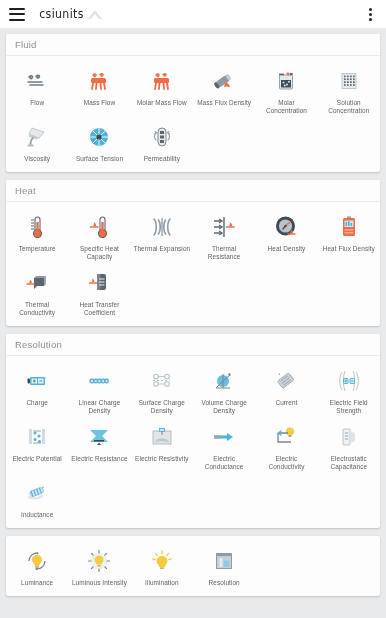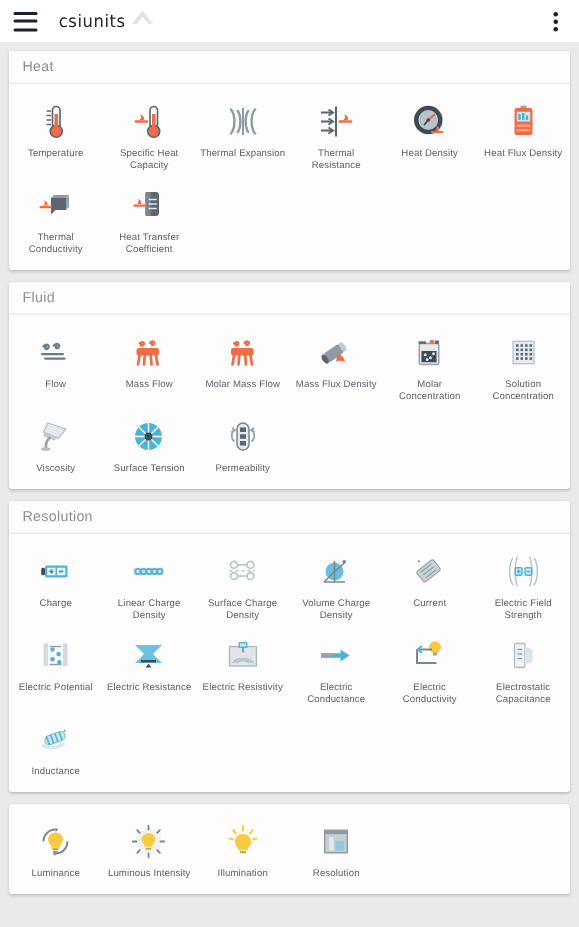--- a/index.html
+++ b/index.html
@@ -14,21 +14,21 @@
   
   .appbar {
     height: 28px; min-height: 28px;
     background: #ffffff;
     display: flex; align-items: center;
     padding: 0 9px;
     position: relative; z-index: 5;
   }
   .hamburger { width: 16px; height: 13px; display: flex; flex-direction: column; justify-content: space-between; cursor: pointer; }
   .hamburger span { display: block; height: 2px; background: #1d1f2b; border-radius: 1px; }
-  .brand { display: flex; margin-left: 13px; gap: 3px; }
+  .brand { display: flex; align-items: center; margin-left: 13px; gap: 3px; }
   .brand-text {
     font-size: 11.5px; letter-spacing: .4px; color: #23252f;
     font-family: "DejaVu Sans", sans-serif; font-weight: 500;
     transform: scaleX(.95);
   }
   .brand-logo { width: 15px; height: 9px; position: relative; }
   .brand-logo:before {
     content: ""; position: absolute; left: 0; bottom: 0;
     width: 0; height: 0;
     border-left: 7.5px solid transparent; border-right: 7.5px solid transparent;
@@ -90,156 +90,20 @@
       <div class="brand-logo"></div>
     </div>
     <div class="overflow">
       <i></i>
         <i></i>
         <i></i>
     </div>
   </div>
 
   <div class="scroll">
-
-    <div class="card">
-      <div class="card-header">
-        <span>Heat</span>
-      </div>
-      <div class="grid">
-
-        <div class="tile">
-          <div class="glyph">
-            <svg width="26" height="26" viewBox="0 0 26 26">
-              <rect x="11" y="3" width="5" height="15" rx="2.5" fill="#fff" stroke="#5b6670" stroke-width="1.1"></rect>
-              <circle cx="13.5" cy="19.5" r="4" fill="#ef6c45" stroke="#5b6670" stroke-width="1.1"></circle>
-              <rect x="12.3" y="8" width="2.4" height="10" fill="#ef6c45"></rect>
-              <g stroke="#5b6670" stroke-width="1">
-                  <line x1="7" y1="6" x2="10" y2="6"></line>
-                  <line x1="7" y1="9" x2="10" y2="9"></line>
-                  <line x1="7" y1="12" x2="10" y2="12"></line>
-                  <line x1="7" y1="15" x2="10" y2="15"></line>
-                </g>
-            </svg>
-          </div>
-          <div class="lbl">Temperature</div>
-        </div>
-
-        <div class="tile">
-          <div class="glyph">
-            <svg width="26" height="26" viewBox="0 0 26 26">
-              <rect x="14" y="3" width="5" height="15" rx="2.5" fill="#fff" stroke="#5b6670" stroke-width="1.1"></rect>
-              <circle cx="16.5" cy="19.5" r="4" fill="#ef6c45" stroke="#5b6670" stroke-width="1.1"></circle>
-              <rect x="15.3" y="8" width="2.4" height="10" fill="#ef6c45"></rect>
-              <path d="M7 12c1.6-1.6 1-3 .4-4 2.4 1 3.2 3 2.4 4z" fill="#ef6c45"></path>
-              <path d="M4.5 13h7.5" stroke="#ef6c45" stroke-width="1.6" stroke-linecap="round"></path>
-            </svg>
-          </div>
-          <div class="lbl">Specific Heat Capacity</div>
-        </div>
-
-        <div class="tile">
-          <div class="glyph">
-            <svg width="26" height="26" viewBox="0 0 26 26">
-              <g fill="none" stroke="#8e9aa4" stroke-width="1.6" stroke-linecap="round">
-                <path d="M5 5c3 3.4 3 12.6 0 16"></path>
-                <path d="M9.5 6c2.3 3 2.3 11 0 14"></path>
-                <path d="M21 5c-3 3.4-3 12.6 0 16"></path>
-                <path d="M16.5 6c-2.3 3-2.3 11 0 14"></path>
-              </g>
-              <line x1="13" y1="4" x2="13" y2="22" stroke="#8e9aa4" stroke-width="1.3"></line>
-            </svg>
-          </div>
-          <div class="lbl">Thermal Expansion</div>
-        </div>
-
-        <div class="tile">
-          <div class="glyph">
-            <svg width="26" height="26" viewBox="0 0 26 26">
-              <path d="M13 3v20" stroke="#5b6670" stroke-width="1.4"></path>
-              <g stroke="#5b6670" stroke-width="1.3" fill="none">
-                <path d="M3 7h8"></path>
-                  <path d="M3 13h8"></path>
-                  <path d="M3 19h8"></path>
-                <path d="M8 5l3 2-3 2"></path>
-                  <path d="M8 11l3 2-3 2"></path>
-                  <path d="M8 17l3 2-3 2"></path>
-              </g>
-              <path d="M18 12c1.6-1.6 1-3 .4-4 2.4 1 3.2 3 2.4 4z" fill="#ef6c45"></path>
-              <path d="M15.5 13h7.5" stroke="#ef6c45" stroke-width="1.6" stroke-linecap="round"></path>
-            </svg>
-          </div>
-          <div class="lbl">Thermal Resistance</div>
-        </div>
-
-        <div class="tile">
-          <div class="glyph">
-            <svg width="26" height="26" viewBox="0 0 26 26">
-              <circle cx="12.5" cy="12" r="9.5" fill="#3f4a54"></circle>
-              <circle cx="12.5" cy="12" r="6.6" fill="#b9c2c9"></circle>
-              <path d="M12.5 12l4-3.5" stroke="#ef6c45" stroke-width="1.5" stroke-linecap="round"></path>
-              <path d="M12.5 12l-2.5 3" stroke="#3f4a54" stroke-width="1.3" stroke-linecap="round"></path>
-              <circle cx="12.5" cy="12" r="1.2" fill="#3f4a54"></circle>
-              <path d="M17 19c1.5-1.4 1-2.7.5-3.6 2.2.9 2.9 2.7 2.2 3.6z" fill="#ef6c45"></path>
-              <path d="M15 20h7" stroke="#ef6c45" stroke-width="1.4" stroke-linecap="round"></path>
-            </svg>
-          </div>
-          <div class="lbl">Heat Density</div>
-        </div>
-
-        <div class="tile">
-          <div class="glyph">
-            <svg width="26" height="26" viewBox="0 0 26 26">
-              <rect x="7" y="4" width="12" height="18" rx="1.5" fill="#ef6c45"></rect>
-              <rect x="8.5" y="6.5" width="9" height="6.5" fill="#cfe6f2"></rect>
-              <g fill="#4eb3d8">
-                  <rect x="9.5" y="8" width="1.6" height="4"></rect>
-                  <rect x="12" y="7.2" width="1.6" height="4.8"></rect>
-                  <rect x="14.5" y="9" width="1.6" height="3"></rect>
-                </g>
-              <rect x="8.5" y="15" width="9" height="1.6" fill="#f6a48b"></rect>
-              <rect x="8.5" y="18" width="9" height="1.6" fill="#f6a48b"></rect>
-              <rect x="11" y="2.4" width="4" height="1.6" fill="#9aa3ab"></rect>
-            </svg>
-          </div>
-          <div class="lbl">Heat Flux Density</div>
-        </div>
-
-        <div class="tile">
-          <div class="glyph">
-            <svg width="26" height="26" viewBox="0 0 26 26">
-              <path d="M10 8h10v8H13l-3 3z" fill="#5b6670"></path>
-              <path d="M10 8l2-2h10l-2 2z" fill="#8e9aa4"></path>
-              <path d="M20 8l2-2v8l-2 2z" fill="#9aa3ab"></path>
-              <path d="M5 13c1.4-1.4 .9-2.6 .4-3.5 2.1.9 2.8 2.6 2.1 3.5z" fill="#ef6c45"></path>
-              <path d="M3 14h7" stroke="#ef6c45" stroke-width="1.5" stroke-linecap="round"></path>
-            </svg>
-          </div>
-          <div class="lbl">Thermal Conductivity</div>
-        </div>
-
-        <div class="tile">
-          <div class="glyph">
-            <svg width="26" height="26" viewBox="0 0 26 26">
-              <rect x="11" y="4" width="9" height="16" rx="2" fill="#5b6670"></rect>
-              <rect x="11" y="4" width="3.5" height="16" fill="#7b858e"></rect>
-              <g stroke="#e6eaec" stroke-width="1.1">
-                  <line x1="13" y1="9" x2="18.5" y2="9"></line>
-                  <line x1="13" y1="12" x2="18.5" y2="12"></line>
-                  <line x1="13" y1="15" x2="18.5" y2="15"></line>
-                </g>
-              <path d="M5.5 12c1.4-1.4 .9-2.6 .4-3.5 2.1.9 2.8 2.6 2.1 3.5z" fill="#ef6c45"></path>
-              <path d="M3.5 13h7" stroke="#ef6c45" stroke-width="1.5" stroke-linecap="round"></path>
-            </svg>
-          </div>
-          <div class="lbl">Heat Transfer Coefficient</div>
-        </div>
-
-      </div>
-    </div>
 
     <div class="card">
       <div class="card-header">
         <span>Fluid</span>
       </div>
       <div class="grid">
 
         <div class="tile">
           <div class="glyph">
             <svg width="26" height="26" viewBox="0 0 26 26">
@@ -398,20 +262,156 @@
             </svg>
           </div>
           <div class="lbl">Permeability</div>
         </div>
 
       </div>
     </div>
 
     <div class="card">
       <div class="card-header">
+        <span>Heat</span>
+      </div>
+      <div class="grid">
+
+        <div class="tile">
+          <div class="glyph">
+            <svg width="26" height="26" viewBox="0 0 26 26">
+              <rect x="11" y="3" width="5" height="15" rx="2.5" fill="#fff" stroke="#5b6670" stroke-width="1.1"></rect>
+              <circle cx="13.5" cy="19.5" r="4" fill="#ef6c45" stroke="#5b6670" stroke-width="1.1"></circle>
+              <rect x="12.3" y="8" width="2.4" height="10" fill="#ef6c45"></rect>
+              <g stroke="#5b6670" stroke-width="1">
+                  <line x1="7" y1="6" x2="10" y2="6"></line>
+                  <line x1="7" y1="9" x2="10" y2="9"></line>
+                  <line x1="7" y1="12" x2="10" y2="12"></line>
+                  <line x1="7" y1="15" x2="10" y2="15"></line>
+                </g>
+            </svg>
+          </div>
+          <div class="lbl">Temperature</div>
+        </div>
+
+        <div class="tile">
+          <div class="glyph">
+            <svg width="26" height="26" viewBox="0 0 26 26">
+              <rect x="14" y="3" width="5" height="15" rx="2.5" fill="#fff" stroke="#5b6670" stroke-width="1.1"></rect>
+              <circle cx="16.5" cy="19.5" r="4" fill="#ef6c45" stroke="#5b6670" stroke-width="1.1"></circle>
+              <rect x="15.3" y="8" width="2.4" height="10" fill="#ef6c45"></rect>
+              <path d="M7 12c1.6-1.6 1-3 .4-4 2.4 1 3.2 3 2.4 4z" fill="#ef6c45"></path>
+              <path d="M4.5 13h7.5" stroke="#ef6c45" stroke-width="1.6" stroke-linecap="round"></path>
+            </svg>
+          </div>
+          <div class="lbl">Specific Heat Capacity</div>
+        </div>
+
+        <div class="tile">
+          <div class="glyph">
+            <svg width="26" height="26" viewBox="0 0 26 26">
+              <g fill="none" stroke="#8e9aa4" stroke-width="1.6" stroke-linecap="round">
+                <path d="M5 5c3 3.4 3 12.6 0 16"></path>
+                <path d="M9.5 6c2.3 3 2.3 11 0 14"></path>
+                <path d="M21 5c-3 3.4-3 12.6 0 16"></path>
+                <path d="M16.5 6c-2.3 3-2.3 11 0 14"></path>
+              </g>
+              <line x1="13" y1="4" x2="13" y2="22" stroke="#8e9aa4" stroke-width="1.3"></line>
+            </svg>
+          </div>
+          <div class="lbl">Thermal Expansion</div>
+        </div>
+
+        <div class="tile">
+          <div class="glyph">
+            <svg width="26" height="26" viewBox="0 0 26 26">
+              <path d="M13 3v20" stroke="#5b6670" stroke-width="1.4"></path>
+              <g stroke="#5b6670" stroke-width="1.3" fill="none">
+                <path d="M3 7h8"></path>
+                  <path d="M3 13h8"></path>
+                  <path d="M3 19h8"></path>
+                <path d="M8 5l3 2-3 2"></path>
+                  <path d="M8 11l3 2-3 2"></path>
+                  <path d="M8 17l3 2-3 2"></path>
+              </g>
+              <path d="M18 12c1.6-1.6 1-3 .4-4 2.4 1 3.2 3 2.4 4z" fill="#ef6c45"></path>
+              <path d="M15.5 13h7.5" stroke="#ef6c45" stroke-width="1.6" stroke-linecap="round"></path>
+            </svg>
+          </div>
+          <div class="lbl">Thermal Resistance</div>
+        </div>
+
+        <div class="tile">
+          <div class="glyph">
+            <svg width="26" height="26" viewBox="0 0 26 26">
+              <circle cx="12.5" cy="12" r="9.5" fill="#3f4a54"></circle>
+              <circle cx="12.5" cy="12" r="6.6" fill="#b9c2c9"></circle>
+              <path d="M12.5 12l4-3.5" stroke="#ef6c45" stroke-width="1.5" stroke-linecap="round"></path>
+              <path d="M12.5 12l-2.5 3" stroke="#3f4a54" stroke-width="1.3" stroke-linecap="round"></path>
+              <circle cx="12.5" cy="12" r="1.2" fill="#3f4a54"></circle>
+              <path d="M17 19c1.5-1.4 1-2.7.5-3.6 2.2.9 2.9 2.7 2.2 3.6z" fill="#ef6c45"></path>
+              <path d="M15 20h7" stroke="#ef6c45" stroke-width="1.4" stroke-linecap="round"></path>
+            </svg>
+          </div>
+          <div class="lbl">Heat Density</div>
+        </div>
+
+        <div class="tile">
+          <div class="glyph">
+            <svg width="26" height="26" viewBox="0 0 26 26">
+              <rect x="7" y="4" width="12" height="18" rx="1.5" fill="#ef6c45"></rect>
+              <rect x="8.5" y="6.5" width="9" height="6.5" fill="#cfe6f2"></rect>
+              <g fill="#4eb3d8">
+                  <rect x="9.5" y="8" width="1.6" height="4"></rect>
+                  <rect x="12" y="7.2" width="1.6" height="4.8"></rect>
+                  <rect x="14.5" y="9" width="1.6" height="3"></rect>
+                </g>
+              <rect x="8.5" y="15" width="9" height="1.6" fill="#f6a48b"></rect>
+              <rect x="8.5" y="18" width="9" height="1.6" fill="#f6a48b"></rect>
+              <rect x="11" y="2.4" width="4" height="1.6" fill="#9aa3ab"></rect>
+            </svg>
+          </div>
+          <div class="lbl">Heat Flux Density</div>
+        </div>
+
+        <div class="tile">
+          <div class="glyph">
+            <svg width="26" height="26" viewBox="0 0 26 26">
+              <path d="M10 8h10v8H13l-3 3z" fill="#5b6670"></path>
+              <path d="M10 8l2-2h10l-2 2z" fill="#8e9aa4"></path>
+              <path d="M20 8l2-2v8l-2 2z" fill="#9aa3ab"></path>
+              <path d="M5 13c1.4-1.4 .9-2.6 .4-3.5 2.1.9 2.8 2.6 2.1 3.5z" fill="#ef6c45"></path>
+              <path d="M3 14h7" stroke="#ef6c45" stroke-width="1.5" stroke-linecap="round"></path>
+            </svg>
+          </div>
+          <div class="lbl">Thermal Conductivity</div>
+        </div>
+
+        <div class="tile">
+          <div class="glyph">
+            <svg width="26" height="26" viewBox="0 0 26 26">
+              <rect x="11" y="4" width="9" height="16" rx="2" fill="#5b6670"></rect>
+              <rect x="11" y="4" width="3.5" height="16" fill="#7b858e"></rect>
+              <g stroke="#e6eaec" stroke-width="1.1">
+                  <line x1="13" y1="9" x2="18.5" y2="9"></line>
+                  <line x1="13" y1="12" x2="18.5" y2="12"></line>
+                  <line x1="13" y1="15" x2="18.5" y2="15"></line>
+                </g>
+              <path d="M5.5 12c1.4-1.4 .9-2.6 .4-3.5 2.1.9 2.8 2.6 2.1 3.5z" fill="#ef6c45"></path>
+              <path d="M3.5 13h7" stroke="#ef6c45" stroke-width="1.5" stroke-linecap="round"></path>
+            </svg>
+          </div>
+          <div class="lbl">Heat Transfer Coefficient</div>
+        </div>
+
+      </div>
+    </div>
+
+    <div class="card">
+      <div class="card-header">
         <span>Resolution</span>
       </div>
       <div class="grid">
 
         <div class="tile">
           <div class="glyph">
             <svg width="26" height="26" viewBox="0 0 26 26">
               <rect x="6" y="9" width="15" height="8" rx="1.2" fill="#4eb3d8"></rect>
               <rect x="3.5" y="10.5" width="2.5" height="5" rx="1" fill="#3f4a54"></rect>
               <rect x="7.5" y="10.5" width="5.5" height="5" fill="#e8f4fa"></rect>

